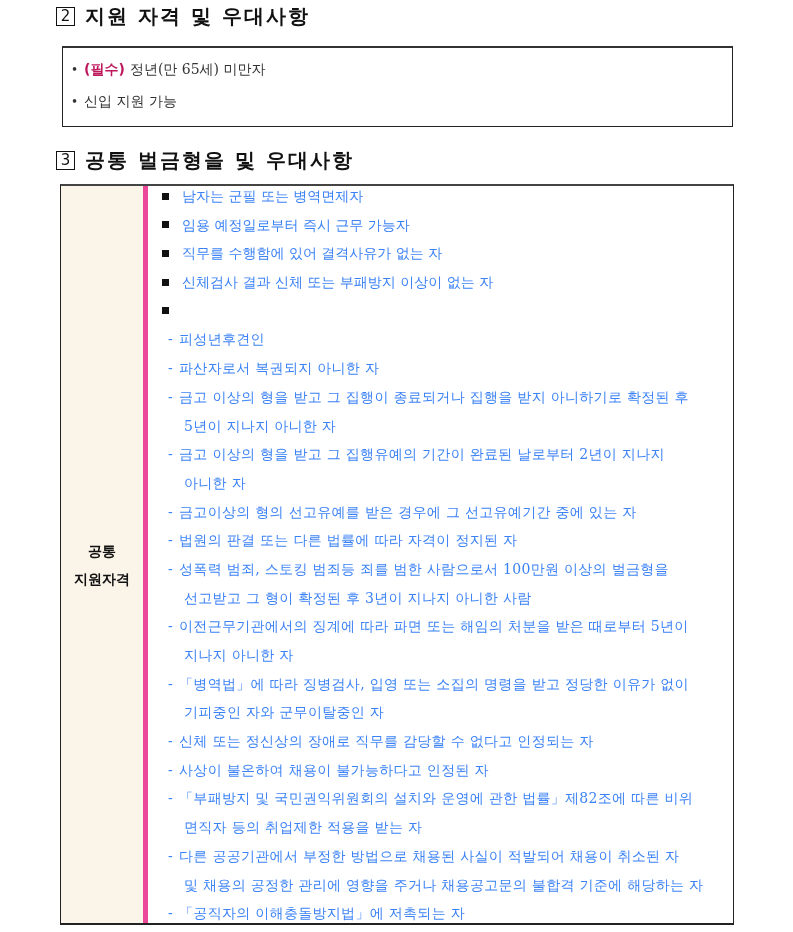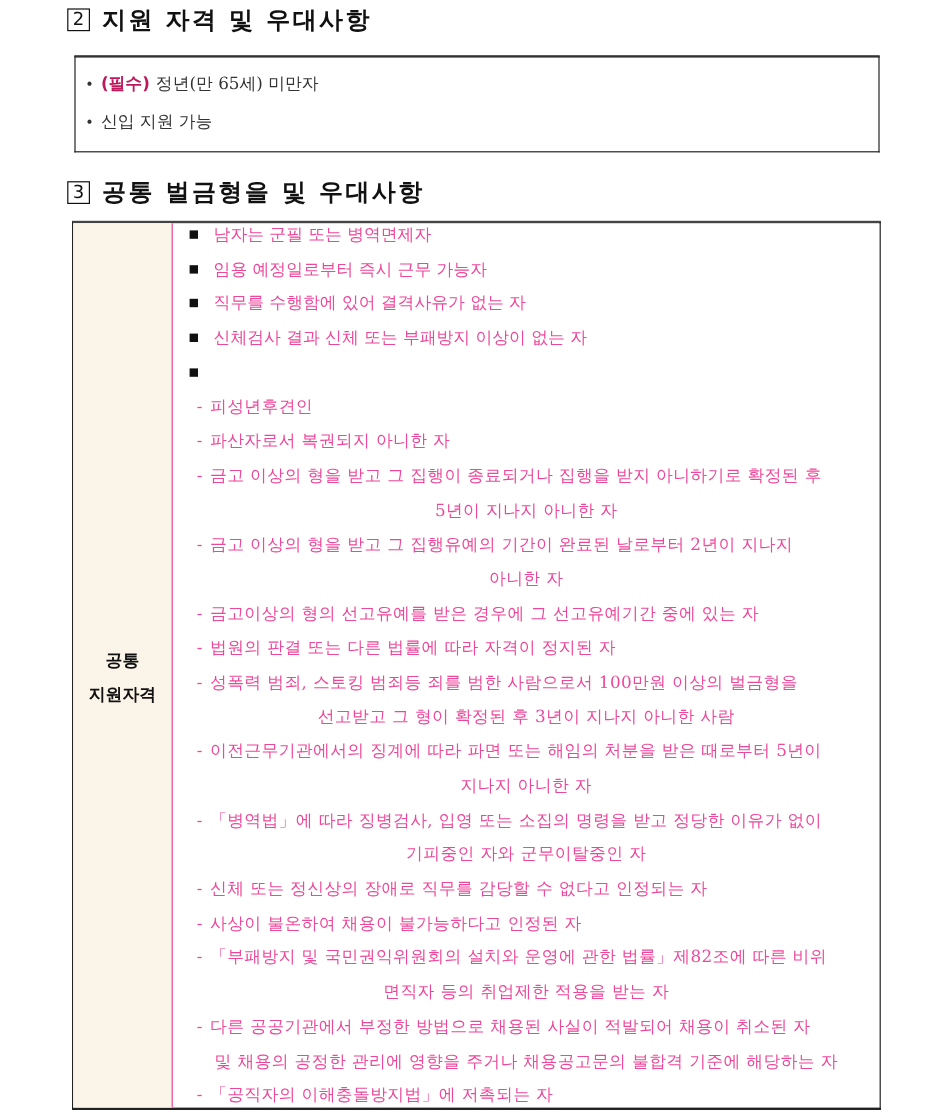--- a/index.html
+++ b/index.html
@@ -37,41 +37,41 @@
     .box .line b { font-family: "DejaVu Sans", "Liberation Sans", sans-serif; font-weight: bold; margin-right: 5px; color:#be185d; }
     .box .l1 { top: 13px; }
     .box .l2 { top: 45px; }
 
     .table {
       position: absolute; left: 60px; top: 184px; width: 674px; height: 741px;
       border: 1px solid #222; border-top: 2px solid #444; border-bottom: 2px solid #222;
       box-sizing: border-box; display: flex;
     }
     .table .label-cell {
-      width: 82px; background: #fbf4e8; border-right: 1px solid #ec4899;
+      width: 82px; background: #fbf4e8; border-right: 5px solid #ec4899;
       display: flex; flex-direction: column; align-items: center; justify-content: center;
       font-family: "DejaVu Sans", "Liberation Sans", sans-serif;
       font-weight: bold; font-size: 14px; color: #111; line-height: 28px;
       padding-top: 20px;
     }
     .table .content-cell {
       flex: 1; position: relative; padding-top: 0px;
     }
     .row {
-      height: 28.7px; line-height: 28.7px; font-size: 14px; color: #ec4899;
+      height: 28.7px; line-height: 28.7px; font-size: 14px; color: #3b82f6;
       white-space: nowrap; position: relative;
     }
     .row.sq { padding-left: 14px; }
     .row.sq .sqb {
       display: inline-block; width: 7px; height: 7px; background: #111;
       margin-right: 13px; vertical-align: middle; position: relative; top: -1px;
     }
     .row.dash { padding-left: 20px; letter-spacing: 0.3px; }
     .row.dash .dsh { margin-right: 6px; }
-    .row.cont { letter-spacing: 0.3px; text-align: center; }
+    .row.cont { padding-left: 36px; letter-spacing: 0.3px; }
     .first { margin-top: -4px; }
   </style>
 </head>
 <body>
 
 <div class="heading h2">
   <span class="num">2</span>
   <span>지원 자격 및 우대사항</span>
 </div>
 

